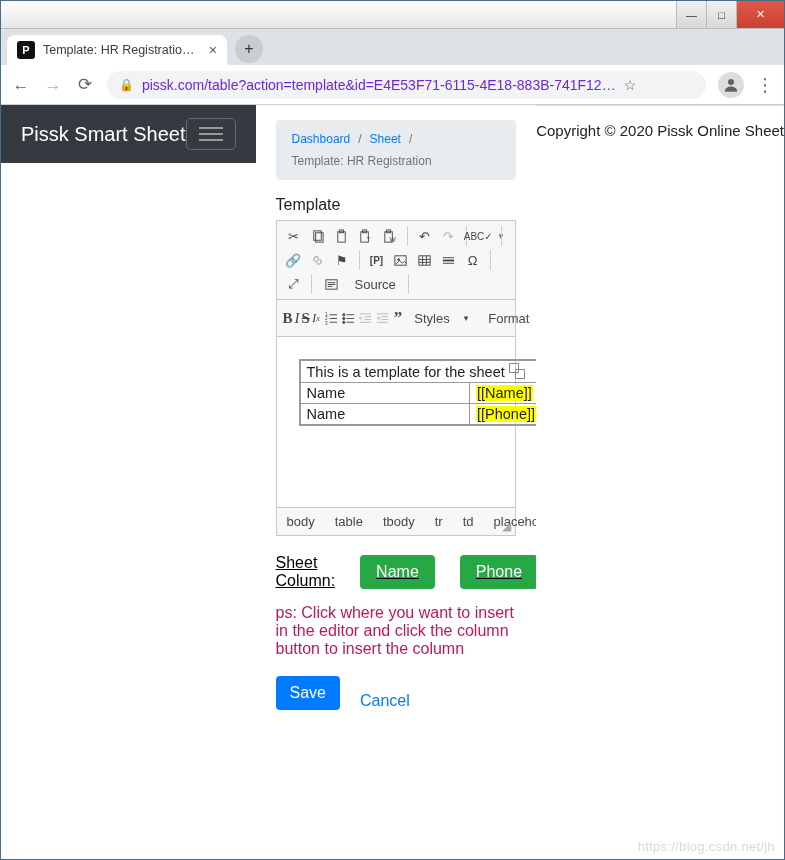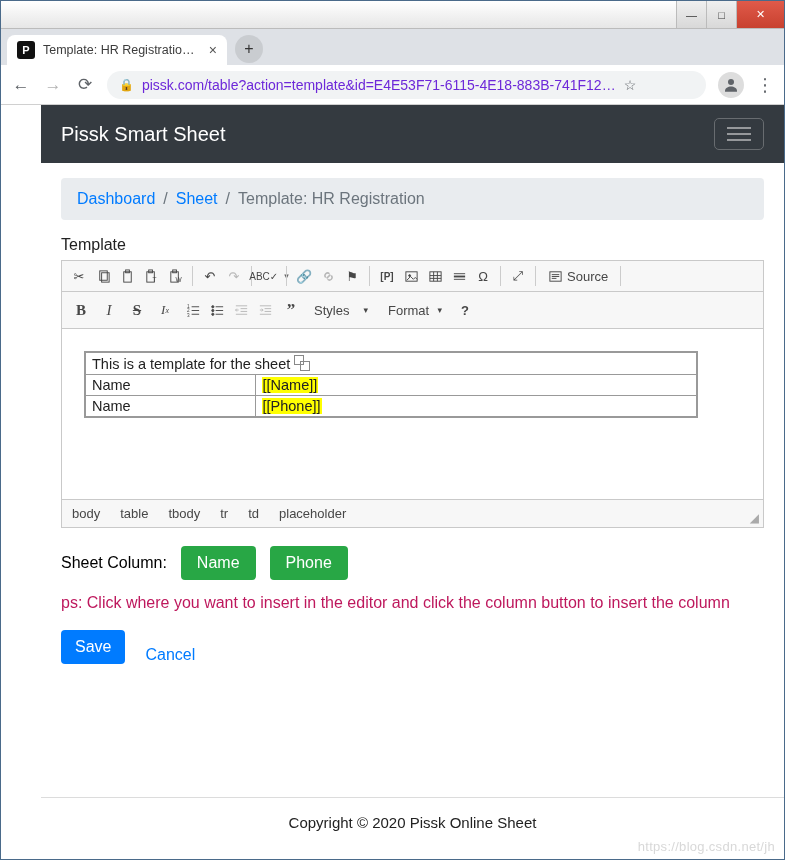--- a/index.html
+++ b/index.html
@@ -22,38 +22,38 @@
 .addrrow .navicon { color: #5f6368; font-size: 17px; width: 20px; text-align: center; }
 .addrrow .navicon.disabled { color: #b2b2b2; }
 .urlbar { flex: 1; display: flex; align-items: center; gap: 8px; background: #f1f3f4; border-radius: 14px; height: 28px; padding: 0 12px; font-size: 14px; color: #202124; }
 .urlbar .lock { color: #5f6368; font-size: 12px; }
 .urlbar .host { color: #6d28d9; white-space: nowrap; overflow: hidden; }
 .urlbar .star { color: #5f6368; }
 .avatar { width: 26px; height: 26px; border-radius: 50%; background: #ddd; display: flex; align-items: center; justify-content: center; font-size: 16px; color: #555; }
 .kebab { color: #5f6368; font-size: 18px; }
 
 
-.page { flex: 1; display: flex; flex-direction: column; overflow: hidden; margin-left: 40px; }
+.page { flex: 1; display: flex; flex-direction: row; overflow: hidden; }
 .navbar { background: #343a40; color: #fff; height: 58px; display: flex; align-items: center; justify-content: space-between; padding: 0 20px; }
 .brand { font-size: 20px; font-weight: 400; }
 .hamburger { border: 1px solid #686c70; border-radius: 5px; padding: 8px 12px; display: flex; flex-direction: column; gap: 4px; }
 .hamburger span { display: block; width: 24px; height: 2px; background: #96989b; }
 
 .container { padding: 15px 20px 0; flex: 1; overflow: auto; }
-.breadcrumb { background: #e9ecef; border-radius: 4px; padding: 12px 16px; font-size: 16px; color: #6c757d; display: flex; gap: 8px; flex-wrap: wrap; }
+.breadcrumb { background: #e9ecef; border-radius: 4px; padding: 12px 16px; font-size: 12px; color: #6c757d; display: flex; gap: 8px; flex-wrap: wrap; }
 .breadcrumb a { color: #007bff; text-decoration: none; }
 
 .label { font-size: 16px; color: #222; margin: 16px 0 6px; }
 
 .editorwrap { border: 1px solid #c9c9c9; }
 .toolbar { background: #f7f7f7; border-bottom: 1px solid #c9c9c9; display: flex; align-items: center; flex-wrap: wrap; padding: 4px 6px; gap: 2px; }
 .toolbar .sep { width: 1px; height: 20px; background: #ccc; margin: 0 4px; }
 .tb { width: 22px; height: 22px; display: flex; align-items: center; justify-content: center; color: #474747; font-size: 13px; border-radius: 3px; }
 .tb.disabled { color: #b8b8b8; }
-.tb.text { width: auto; padding: 0 6px; font-size: 13px; gap: 4px; justify-content: space-between; }
+.tb.text { width: auto; padding: 0 6px; font-size: 13px; gap: 16px; justify-content: space-between; }
 .tb.drop::after { content: "▾"; font-size: 9px; margin-left: 6px; color: #666; }
 .tb svg { width: 15px; height: 15px; }
 
 .toolbar2 { background: #f7f7f7; border-bottom: 1px solid #c9c9c9; display: flex; align-items: center; padding: 6px 6px; gap: 2px; }
 .fmt { width: 26px; height: 24px; display: flex; align-items: center; justify-content: center; font-family: Georgia, serif; }
 .fmt.b { font-weight: bold; font-size: 15px; }
 .fmt.i { font-style: italic; font-size: 15px; }
 .fmt.s { text-decoration: line-through; font-size: 15px; font-weight: bold; }
 .fmt.sub { font-style: italic; font-size: 13px; }
 .combo { min-width: 70px; height: 24px; display: flex; align-items: center; padding: 0 8px; font-size: 13px; color: #474747; }
@@ -65,21 +65,21 @@
 .sheet-table .cell1 { width: 170px; }
 .ph { background: #ffff00; display: inline-block; padding: 0 1px; }
 .cursor-mark { position: relative; display: inline-block; width: 14px; height: 14px; }
 .cursor-mark::before, .cursor-mark::after { content:""; position:absolute; width:8px; height:8px; border:1px solid #888; }
 .cursor-mark::before { left:0; top:0; }
 .cursor-mark::after { left:6px; top:6px; }
 
 .pathbar { background: #f7f7f7; border-top: 1px solid #c9c9c9; padding: 6px 10px; font-size: 13px; color: #474747; display: flex; gap: 20px; position: relative; }
 .pathbar .grip { position: absolute; right: 4px; bottom: 2px; color: #aaa; font-size: 12px; }
 
-.colrow { display: flex; align-items: center; gap: 14px; margin: 18px 0 4px; font-size: 16px; }
+.colrow { display: flex; align-items: center; gap: 25px; margin: 18px 0 4px; font-size: 16px; text-decoration: underline; }
 .chip { background: #28a745; color: #fff; border-radius: 4px; padding: 8px 16px; font-size: 16px; }
 
 .hint { font-size: 16px; color: #be185d; margin: 14px 0 18px; }
 
 .actions { display: flex; align-items: flex-end; gap: 20px; margin-bottom: 30px; }
 .btn-save { background: #007bff; color: #fff; border-radius: 4px; padding: 8px 14px; font-size: 16px; }
 .btn-cancel { color: #007bff; font-size: 16px; text-decoration: none; }
 
 .footer { border-top: 1px solid #dcdcdc; text-align: center; padding: 16px 0 28px; font-size: 15px; color: #222; }
 .watermark { position: fixed; right: 10px; bottom: 6px; color: #d8d8d8; font-size: 13px; letter-spacing: .3px; }

